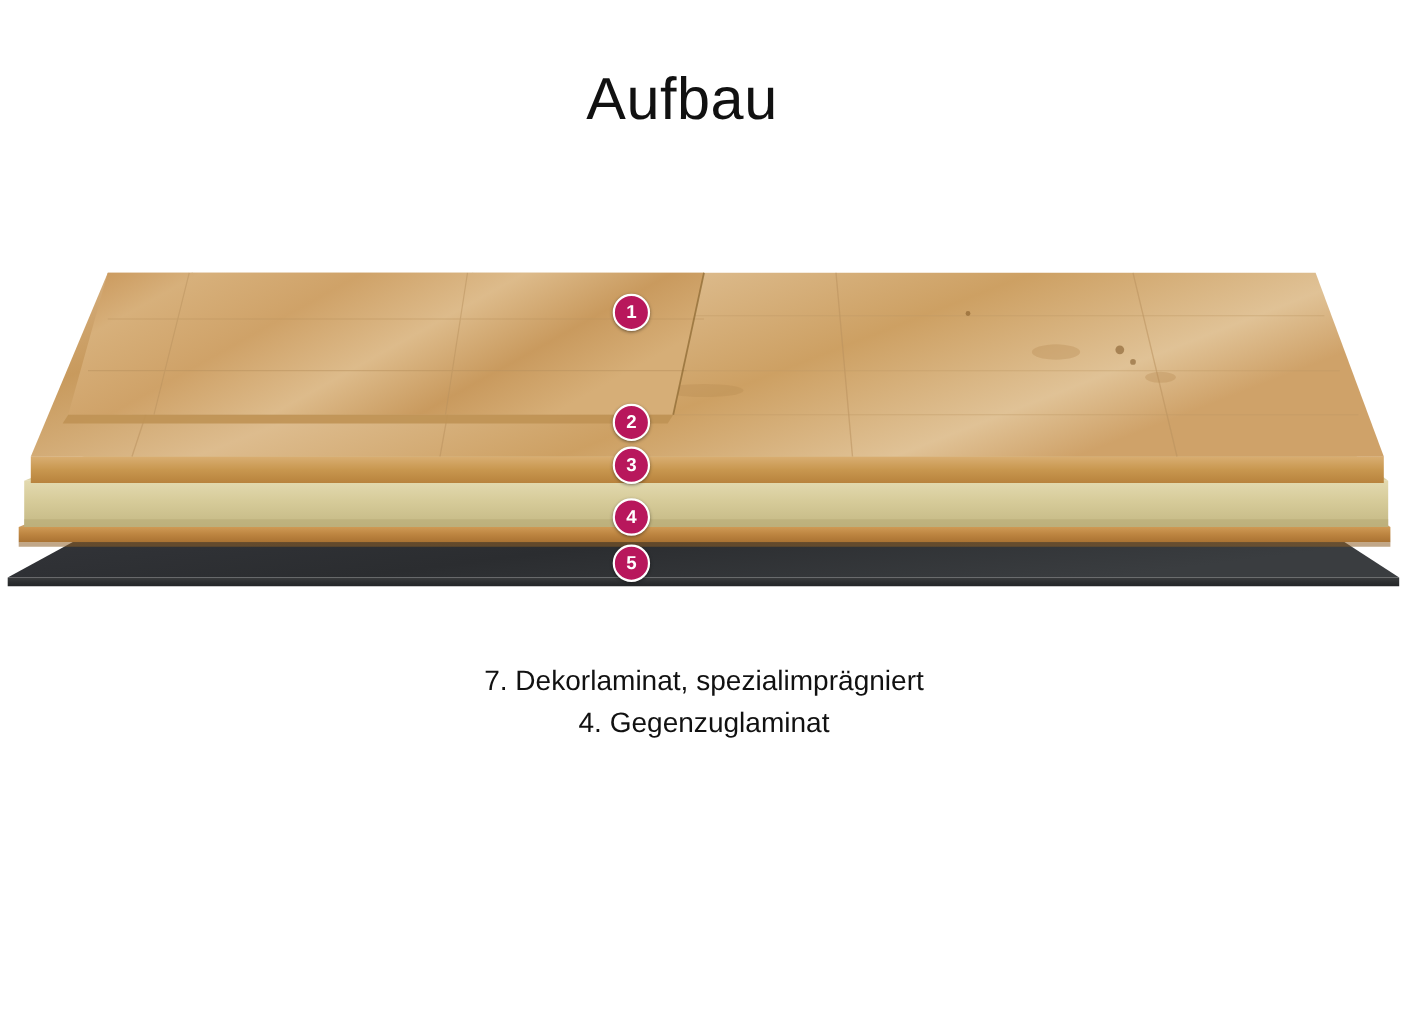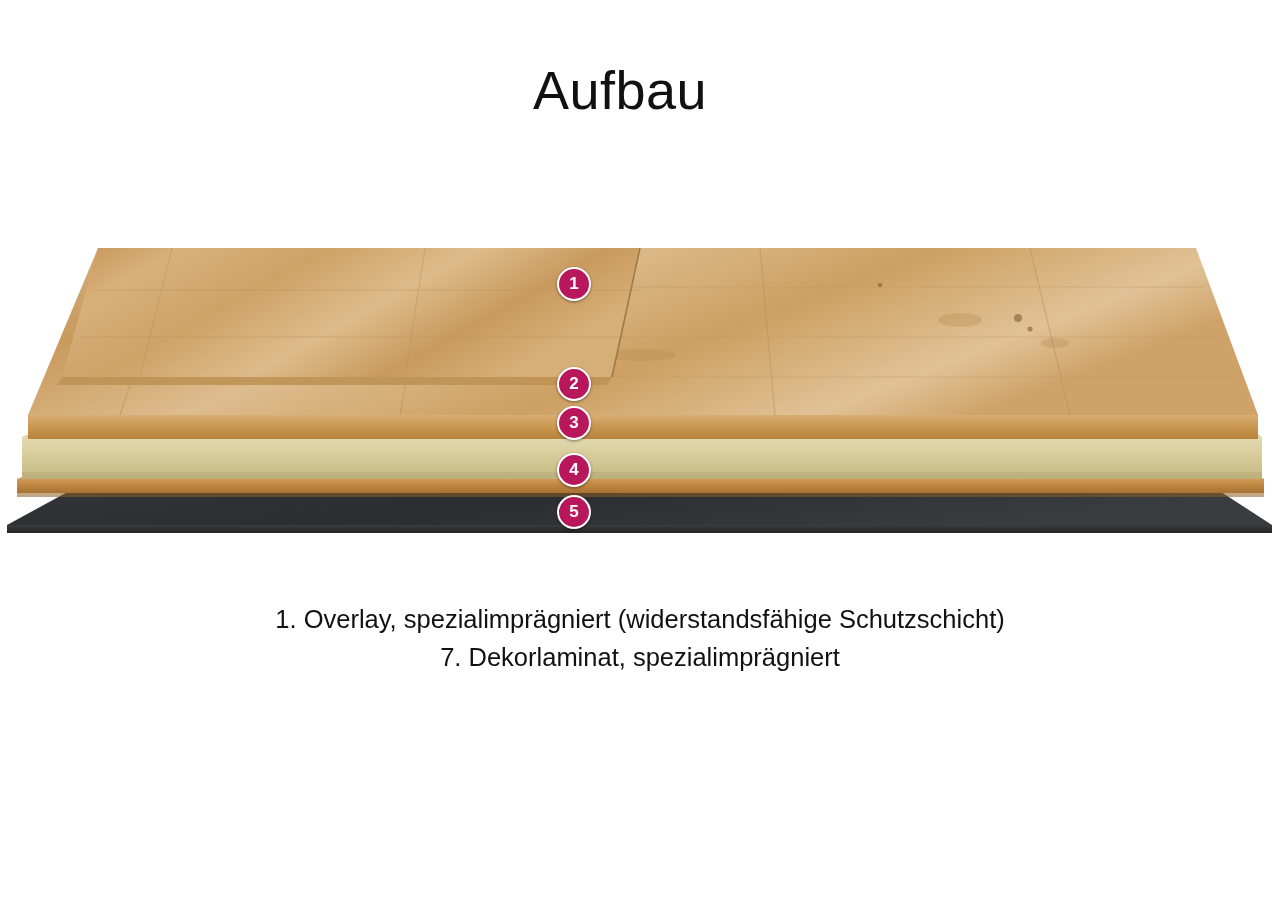--- a/index.html
+++ b/index.html
@@ -211,15 +211,15 @@
   </svg>
 
   <div class="badge" style="left:557px; top:42px;">1</div>
   <div class="badge" style="left:557px; top:142px;">2</div>
   <div class="badge" style="left:557px; top:181px;">3</div>
   <div class="badge" style="left:557px; top:228px;">4</div>
   <div class="badge" style="left:557px; top:270px;">5</div>
 </div>
 
 <div class="captions">
-  <span class="line">1. Overlay, spezialimprägniert (widerstandsfähige Schutzschicht)</span>
   <span class="line">7. Dekorlaminat, spezialimprägniert</span>
+  <span class="line">4. Gegenzuglaminat</span>
 </div>
 
 </body></html>

